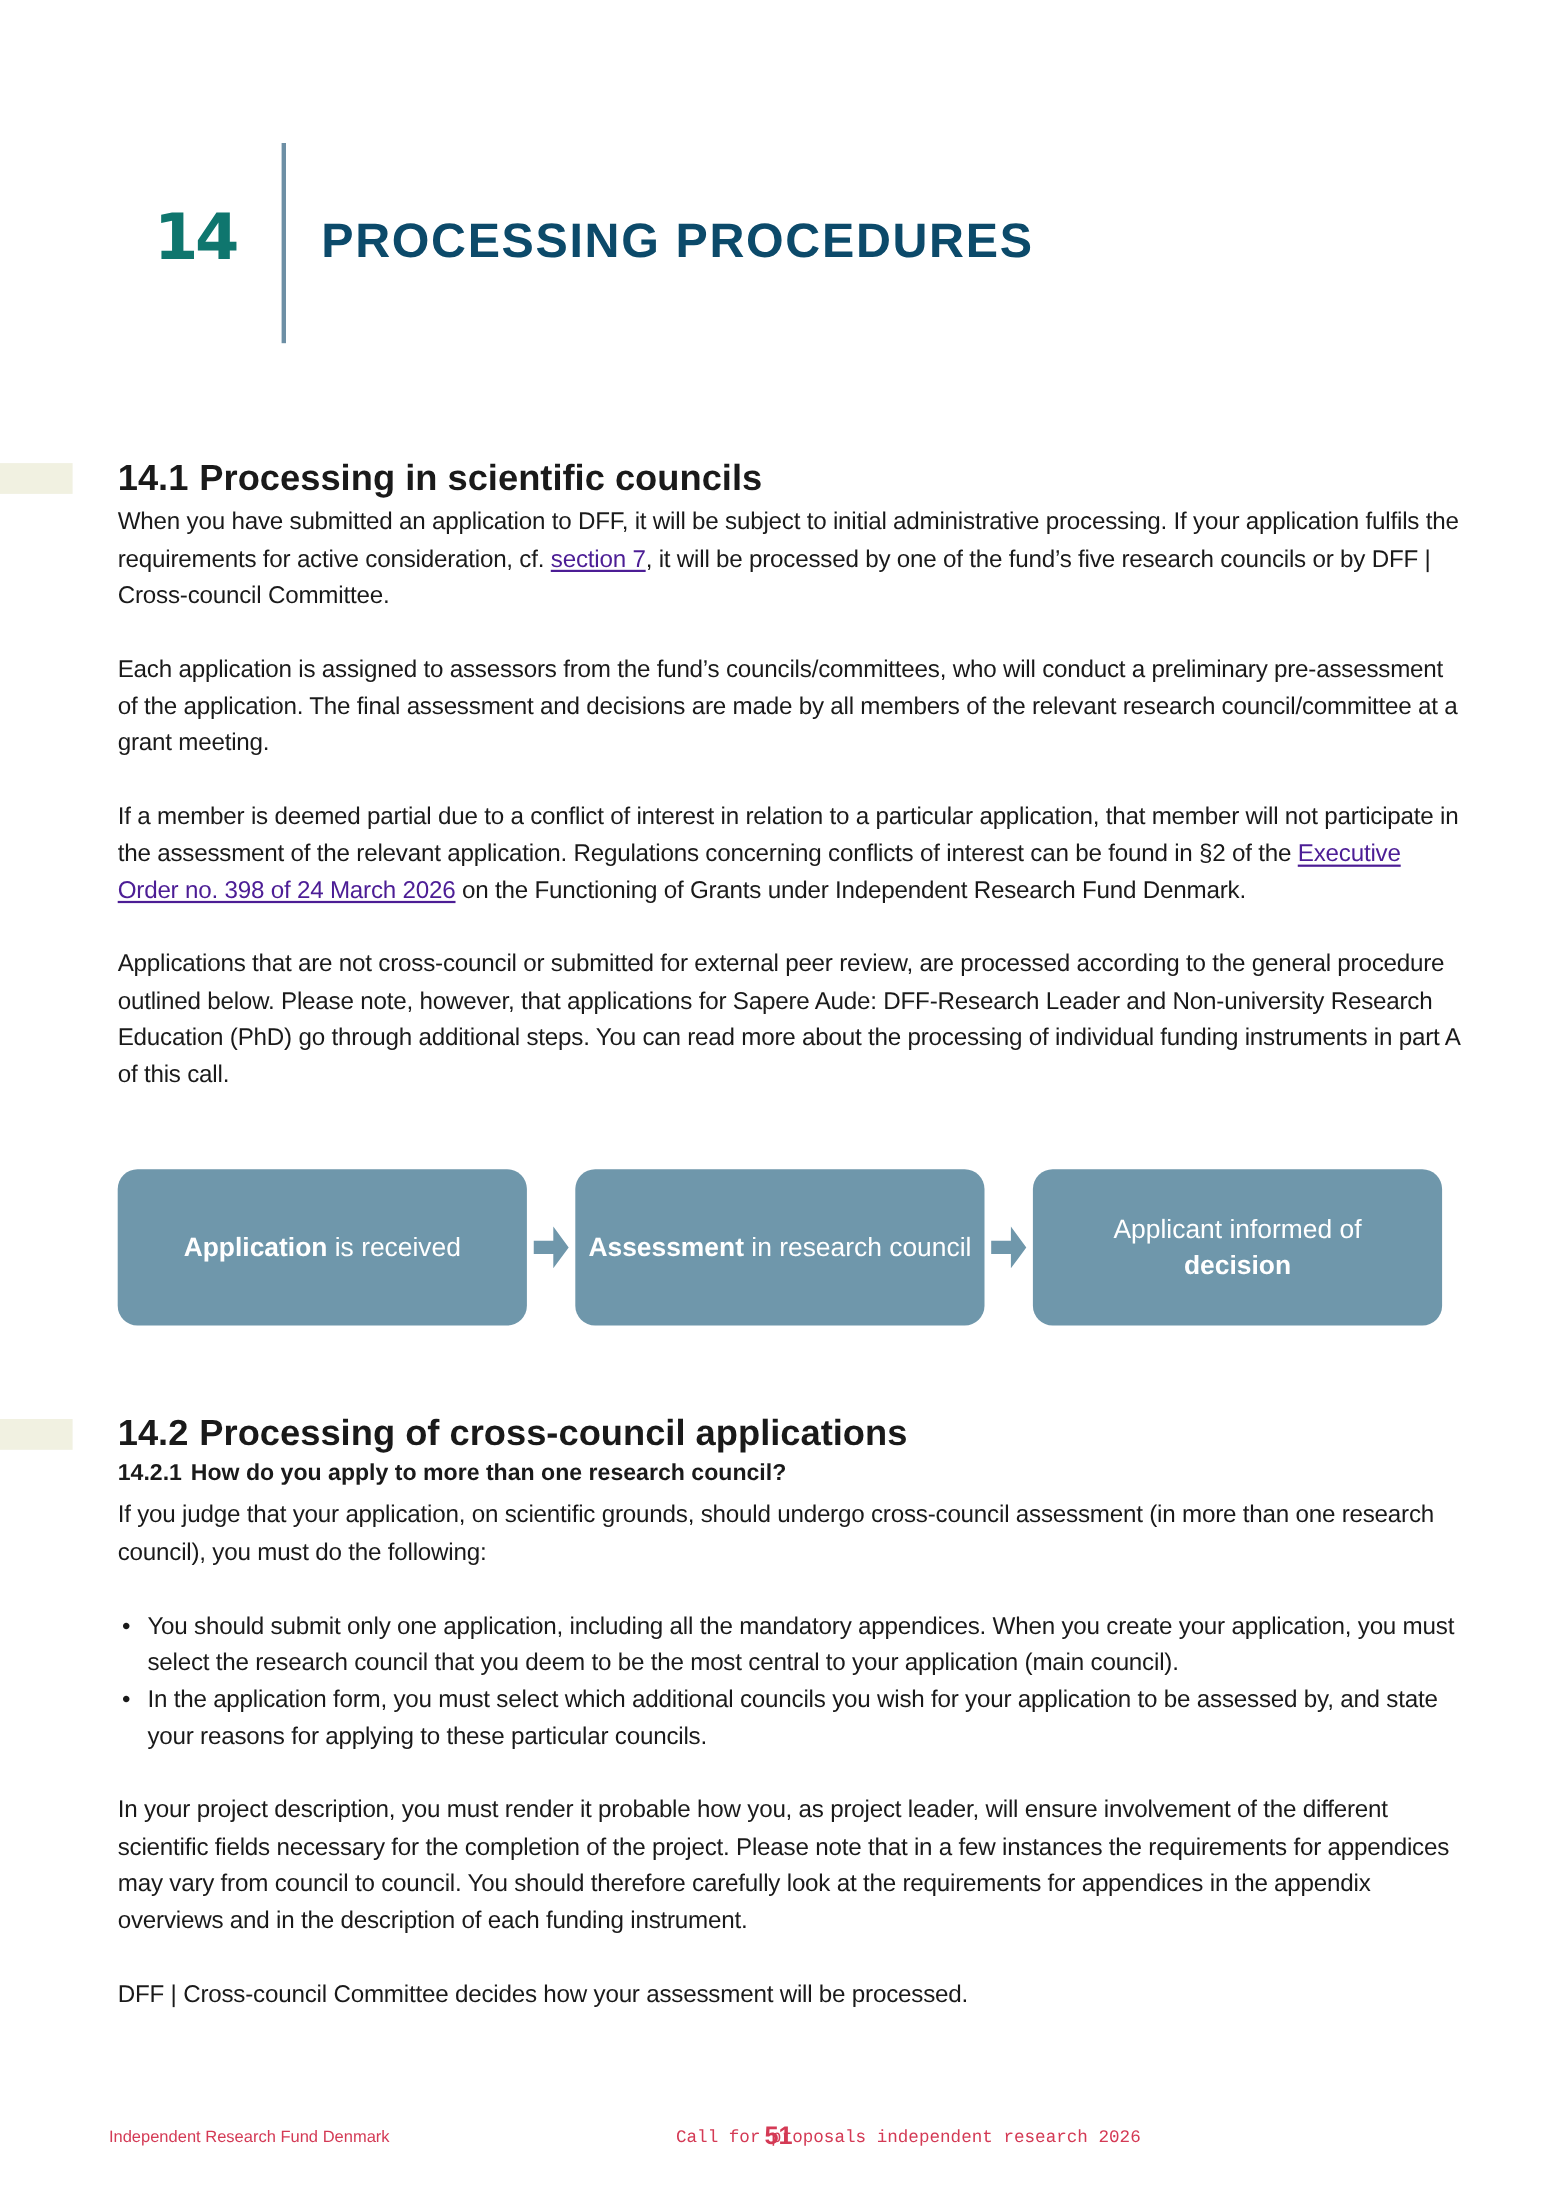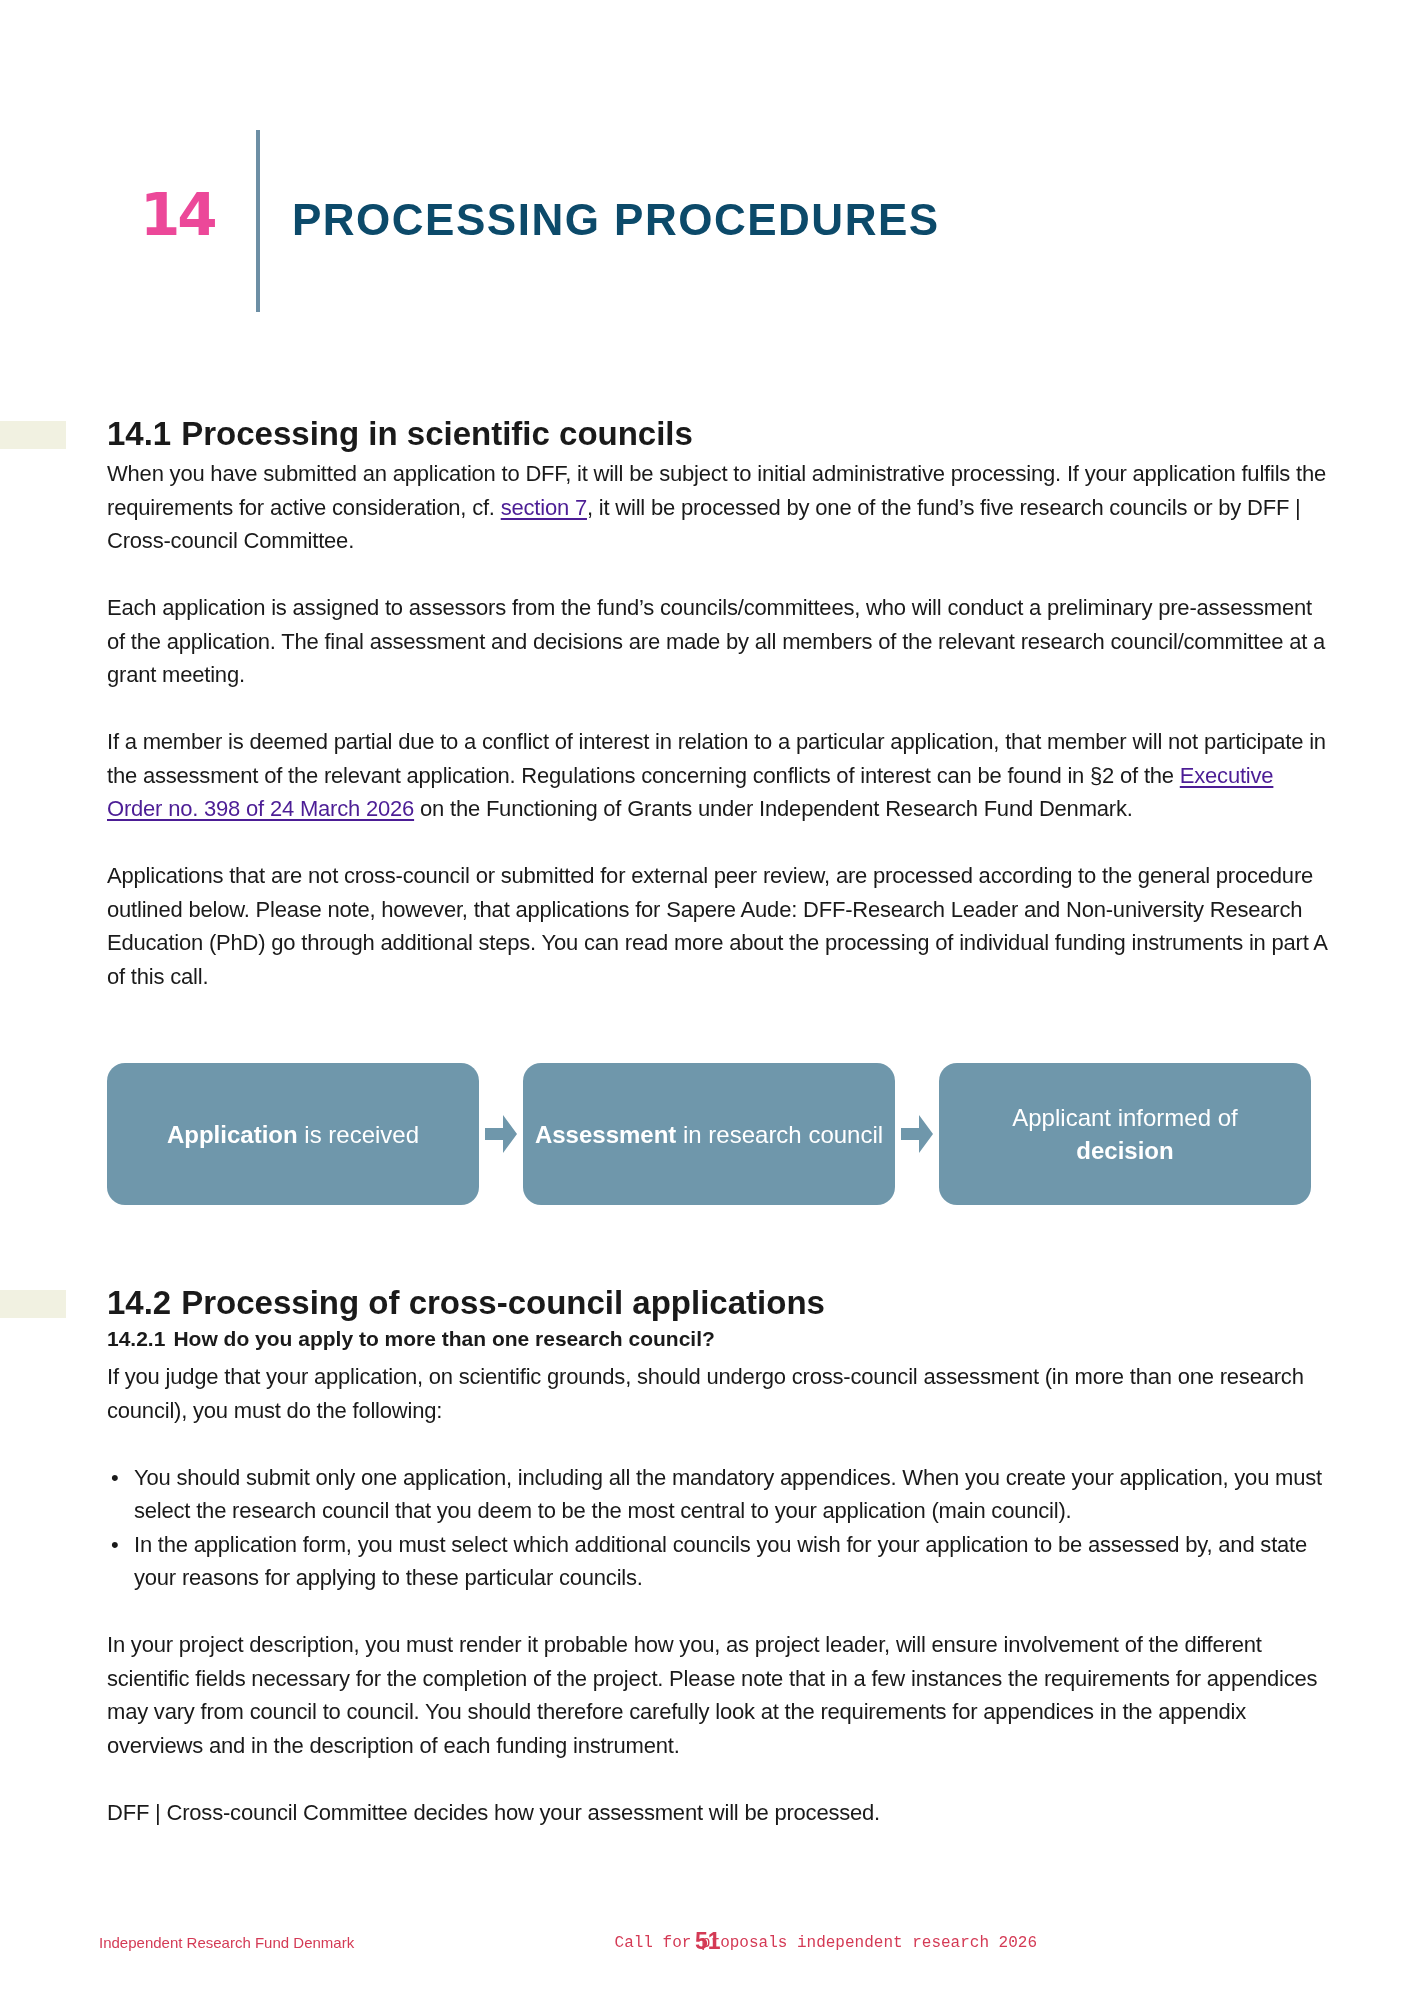--- a/index.html
+++ b/index.html
@@ -23,21 +23,21 @@
       height: 182px;
     }
     .chapter-number {
       position: absolute;
       left: 140px;
       top: 56px;
       font-family: "DejaVu Sans", sans-serif;
       font-weight: bold;
       font-size: 58px;
       letter-spacing: -3px;
-      color: #ec4899;
+      color: #0f766e;
       line-height: 1;
     }
     .chapter-divider {
       position: absolute;
       left: 256px;
       top: 0;
       width: 4px;
       height: 182px;
       background: #6d8fa5;
     }

